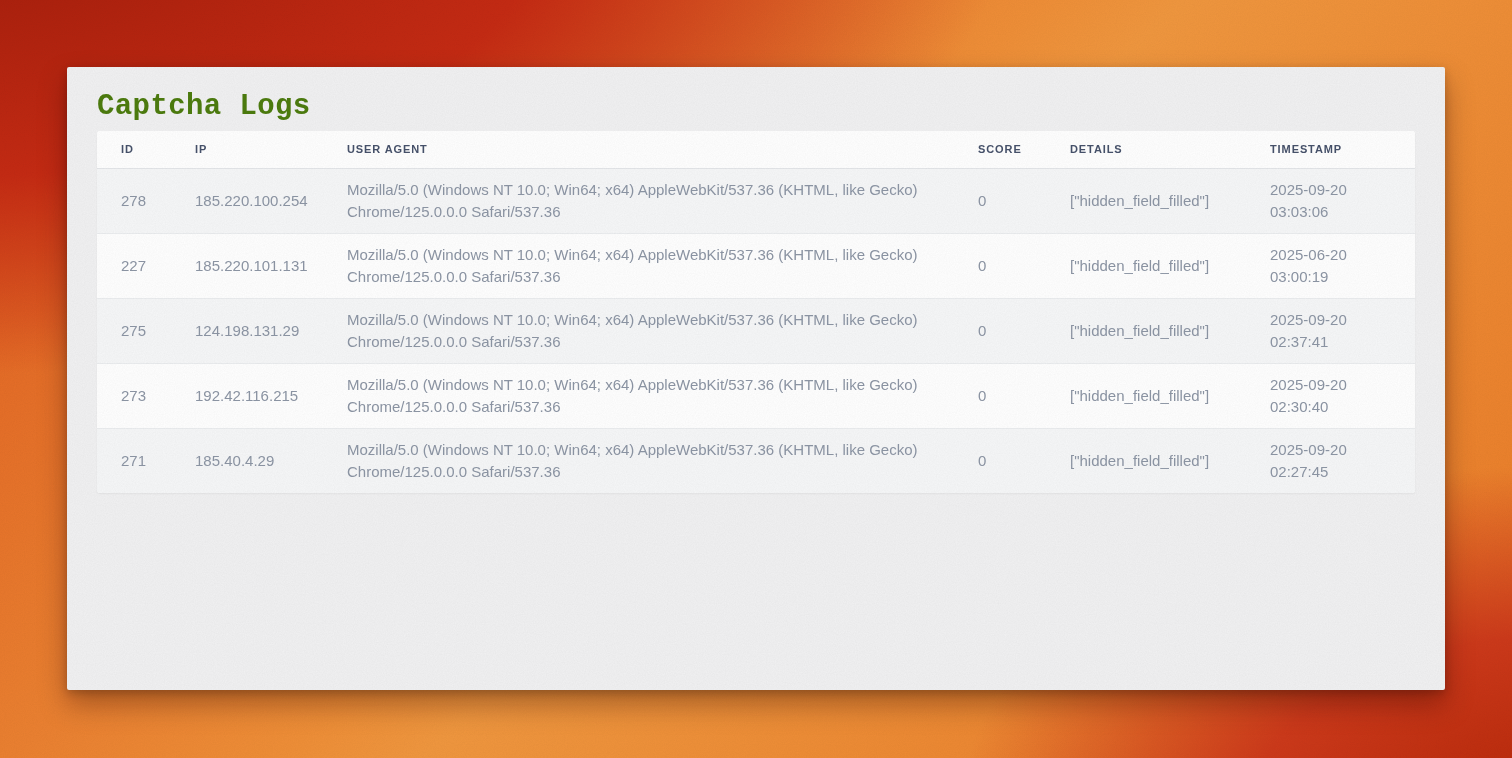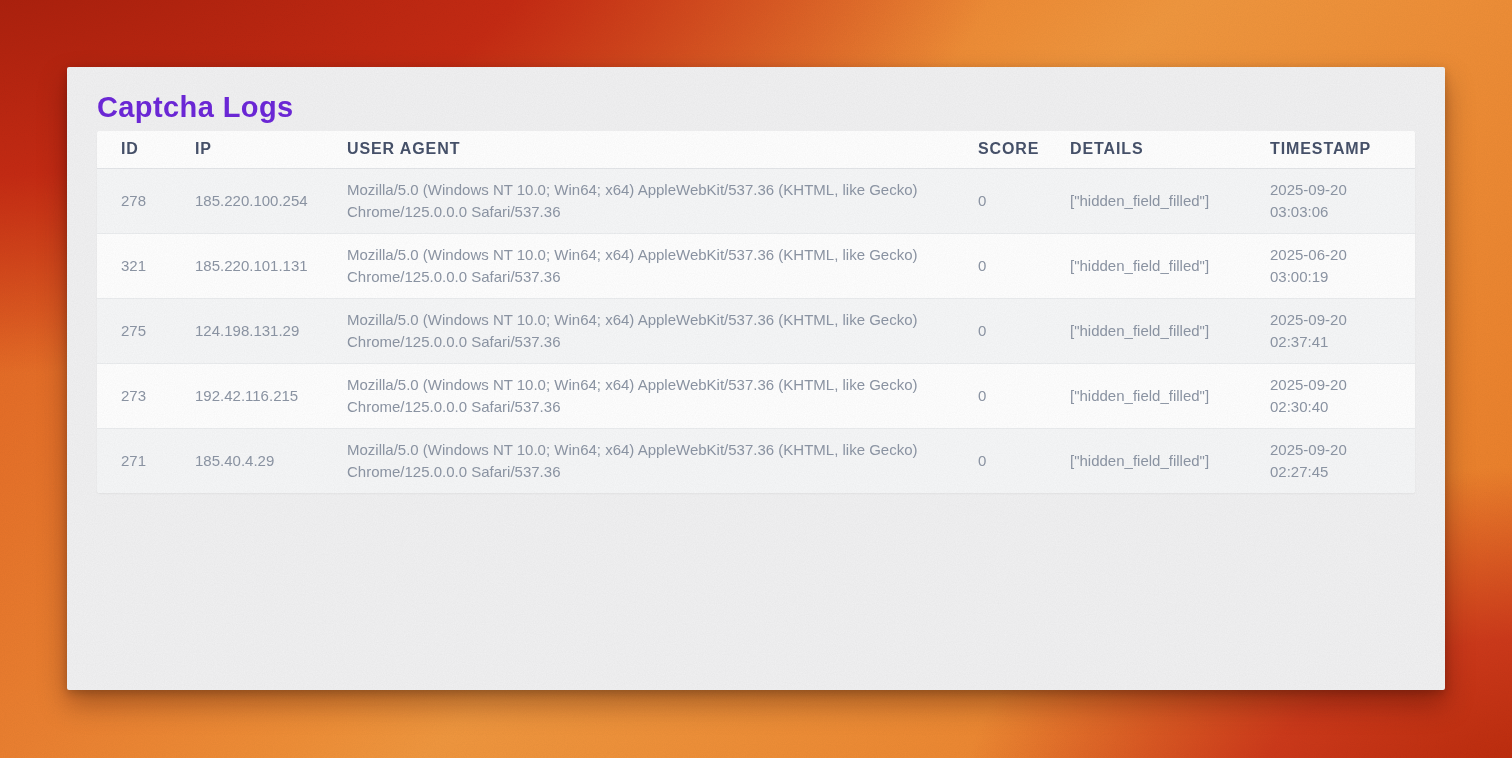--- a/index.html
+++ b/index.html
@@ -17,30 +17,30 @@
     pointer-events: none; opacity: .5; z-index: 50;
   }
   .card {
     position: absolute; left: 67px; top: 67px; width: 1378px; height: 623px;
     background: #f1f1f2; border-radius: 2px; overflow: hidden;
     box-shadow: 0 14px 28px rgba(40,5,0,.35), 0 3px 8px rgba(0,0,0,.18);
     padding: 20px 30px 0 30px; z-index: 10;
   }
   .page-title {
     font-size: 29px; line-height: 40px; font-weight: 600;
-    color: #6d28d9; letter-spacing: .4px; margin-bottom: 4px;
+    color: #4d7c0f; letter-spacing: .4px; margin-bottom: 4px; font-family: Liberation Mono, monospace;
   }
   .table-wrap {
     background: #ffffff; border-radius: 3px; overflow: hidden;
     box-shadow: 0 1px 2px rgba(0,0,0,.05);
   }
   table { width: 100%; border-collapse: collapse; table-layout: fixed; }
   thead th {
     height: 37px; text-align: left; vertical-align: middle;
-    font-size: 16px; font-weight: 700; letter-spacing: .9px;
+    font-size: 11px; font-weight: 700; letter-spacing: .9px;
     color: #47526b; background: #ffffff;
     border-bottom: 1px solid #e4e6e9;
     padding: 0 12px 0 0; text-transform: uppercase;
   }
   tbody td {
     height: 64px; vertical-align: middle;
     font-size: 15px; line-height: 22px; color: #8d96a5;
     padding: 10px 12px 10px 0;
     border-bottom: 1px solid #ebedef;
     overflow: hidden;
@@ -80,21 +80,21 @@
       <tbody>
           <tr>
     <td class="cell-id">278</td>
     <td class="cell-ip">185.220.100.254</td>
     <td class="cell-user-agent">Mozilla/5.0 (Windows NT 10.0; Win64; x64) AppleWebKit/537.36 (KHTML, like Gecko) Chrome/125.0.0.0 Safari/537.36</td>
     <td class="cell-score">0</td>
     <td class="cell-details">["hidden_field_filled"]</td>
     <td class="cell-timestamp">2025-09-20 03:03:06</td>
   </tr>
           <tr>
-    <td class="cell-id">321</td>
+    <td class="cell-id">227</td>
     <td class="cell-ip">185.220.101.131</td>
     <td class="cell-user-agent">Mozilla/5.0 (Windows NT 10.0; Win64; x64) AppleWebKit/537.36 (KHTML, like Gecko) Chrome/125.0.0.0 Safari/537.36</td>
     <td class="cell-score">0</td>
     <td class="cell-details">["hidden_field_filled"]</td>
     <td class="cell-timestamp">2025-06-20 03:00:19</td>
   </tr>
           <tr>
     <td class="cell-id">275</td>
     <td class="cell-ip">124.198.131.29</td>
     <td class="cell-user-agent">Mozilla/5.0 (Windows NT 10.0; Win64; x64) AppleWebKit/537.36 (KHTML, like Gecko) Chrome/125.0.0.0 Safari/537.36</td>

